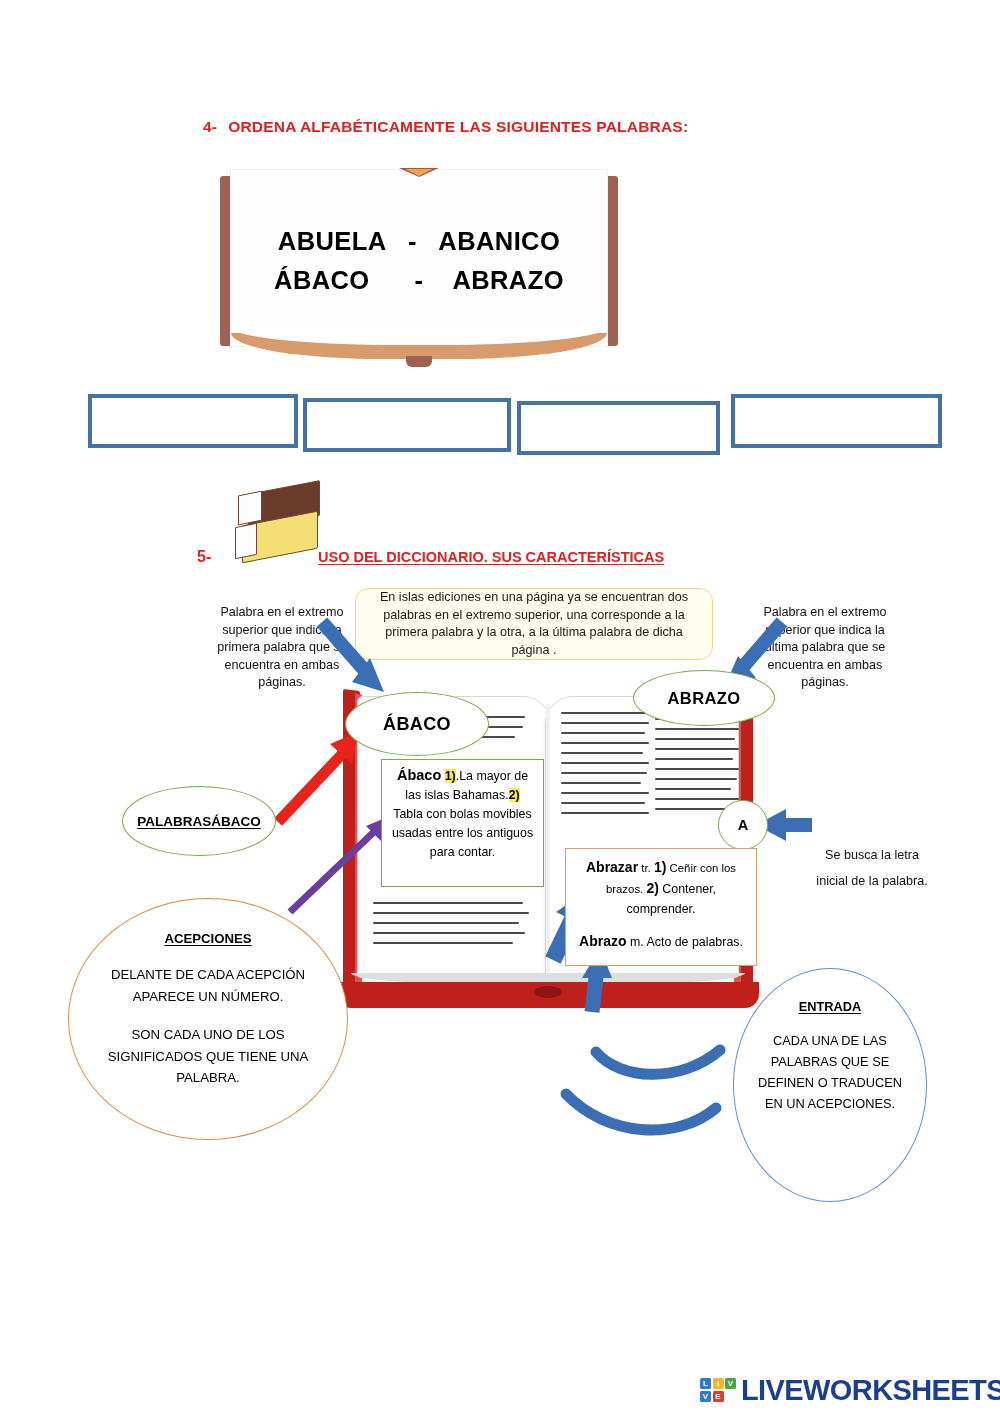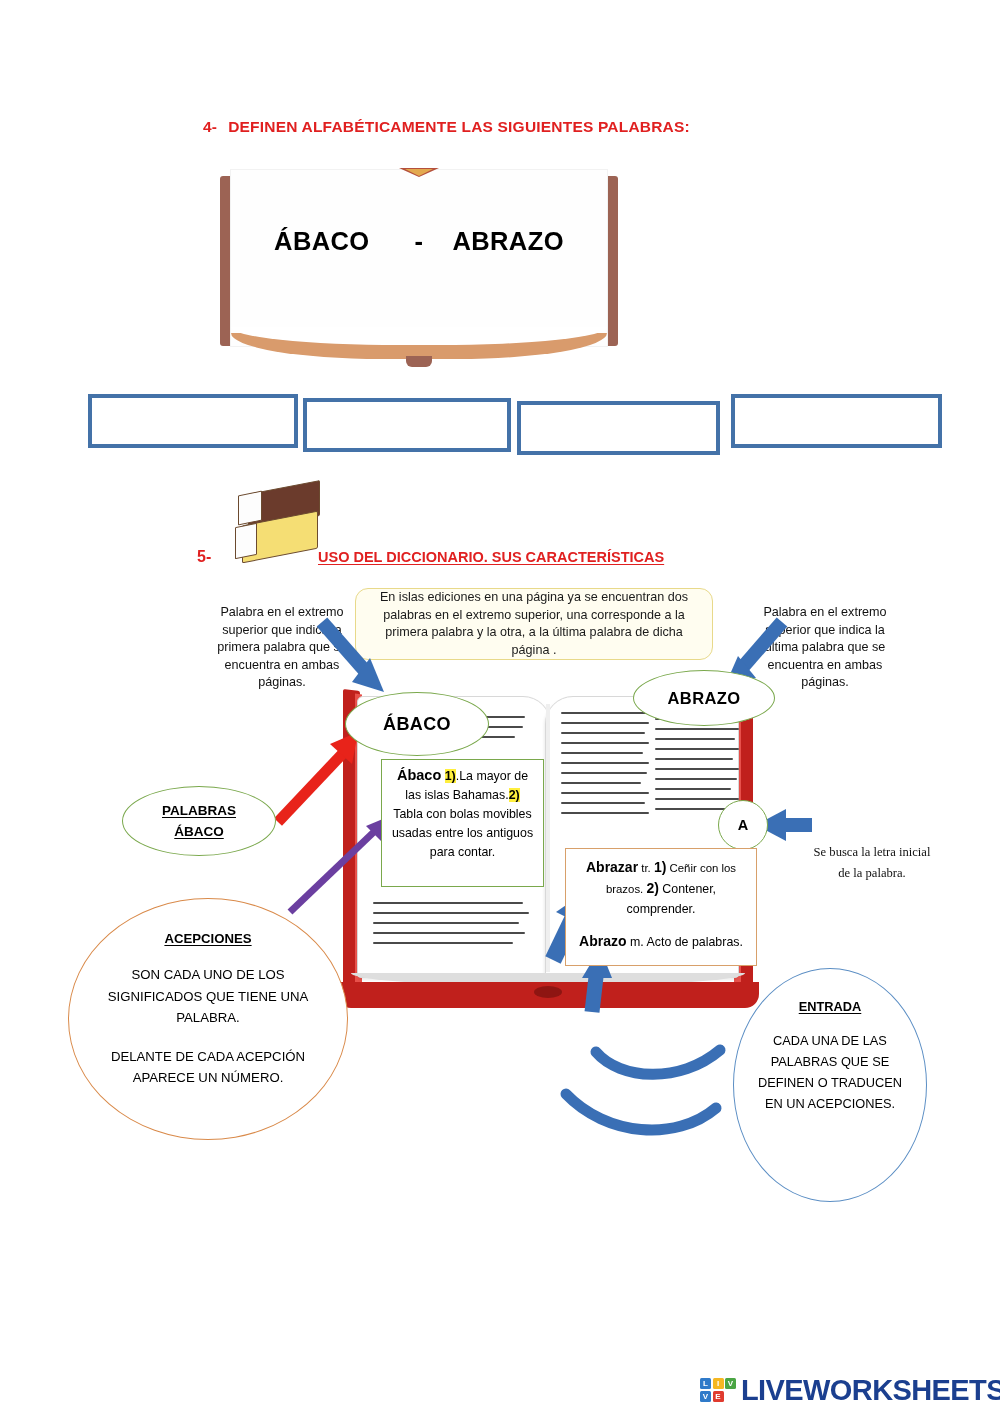--- a/index.html
+++ b/index.html
@@ -57,21 +57,21 @@
   
   #callout{left:355px;top:588px;width:358px;height:72px;background:#fffdf0;
       border:1.6px solid #e8d98a;border-radius:13px;box-sizing:border-box;
       display:flex;align-items:center;justify-content:center;}
   #callout p{margin:0;text-align:center;font-size:12.6px;line-height:17.5px;color:#1a1a1a;padding:0 10px;}
 
   
   .annot{text-align:center;font-size:12.6px;line-height:17.6px;color:#111;}
   #annot-left{left:212px;top:604px;width:140px;}
   #annot-right{left:759px;top:604px;width:132px;}
-  #annot-initial{left:812px;top:842px;width:120px;font-size:12.6px;line-height:21px;text-align:center;font-family:Liberation Serif, serif;}
+  #annot-initial{left:812px;top:842px;width:120px;font-size:12.6px;line-height:26px;text-align:center;}
 
   
   #dict{left:333px;top:690px;width:430px;height:320px;}
   #dict .covL,#dict .covR{position:absolute;top:0;width:17px;height:300px;background:#c0201c;}
   #dict .covL{left:10px;transform:skewY(7deg);border-radius:2px;}
   #dict .covR{right:10px;transform:skewY(-7deg);border-radius:2px;}
   #dict .covL2{position:absolute;left:22px;top:4px;width:7px;height:292px;background:#e8514b;transform:skewY(7deg);}
   #dict .covR2{position:absolute;right:22px;top:4px;width:7px;height:292px;background:#e8514b;transform:skewY(-7deg);}
   #dict .pgL,#dict .pgR{position:absolute;top:6px;width:192px;height:280px;background:#fff;
       border:1px solid #d8d8d8;}
@@ -89,21 +89,21 @@
 
   
   .ell{position:absolute;background:#fff;border:1.8px solid #7aa84c;border-radius:50%;
        display:flex;align-items:center;justify-content:center;text-align:center;}
   #ell-abaco{left:345px;top:692px;width:142px;height:62px;}
   #ell-abaco span{font-size:18px;font-weight:bold;letter-spacing:.4px;}
   #ell-abrazo{left:633px;top:670px;width:140px;height:54px;}
   #ell-abrazo span{font-size:16.5px;font-weight:bold;letter-spacing:.4px;}
   #ell-a{left:718px;top:800px;width:48px;height:48px;}
   #ell-a span{font-size:14.5px;font-weight:bold;}
-  #ell-guias{left:122px;top:786px;width:152px;height:68px;flex-direction:column;}
+  #ell-guias{left:122px;top:786px;width:152px;height:68px;flex-direction:row;}
   #ell-guias span{font-size:13.5px;font-weight:bold;text-decoration:underline;
       text-underline-offset:2px;line-height:21px;}
 
   
   #def-abaco{left:381px;top:759px;width:163px;height:128px;background:#fff;
       border:1.4px solid #7aa84c;box-sizing:border-box;padding:6px 8px;
       font-size:12.4px;line-height:19px;text-align:center;}
   #def-abaco .hl{background:#ffef3d;font-weight:bold;}
   #def-abaco b{font-size:14.5px;}
   #def-abrazo{left:565px;top:848px;width:192px;height:118px;background:#fff;
@@ -131,33 +131,34 @@
   #logo{left:700px;top:1373px;height:34px;display:flex;align-items:center;}
   #logo .tiles{display:grid;grid-template-columns:repeat(3,11px);grid-auto-rows:11px;gap:1.5px;margin-right:5px;}
   #logo .tile{display:flex;align-items:center;justify-content:center;
       font-size:8px;font-weight:bold;color:#fff;border-radius:1.5px;}
   #logo .word{font-size:29px;font-weight:bold;color:#1b3f8f;letter-spacing:-.6px;}
 </style>
 </head>
 <body>
 
 <div class="abs" id="sec4-heading">
-  <span class="num">4-</span><span>DEFINEN ALFABÉTICAMENTE LAS SIGUIENTES PALABRAS:</span>
+  <span class="num">4-</span><span>ORDENA ALFABÉTICAMENTE LAS SIGUIENTES PALABRAS:</span>
 </div>
 
 <div class="abs" id="book4">
   <div class="cover-l"></div>
   <div class="cover-r"></div>
   <div class="page"></div>
   <div class="topnotch"></div>
   <div class="topnotch2"></div>
   <div class="bottom"></div>
   <div class="bottom-in"></div>
   <div class="clasp"></div>
   <div class="words">
+    <div class="wline">ABUELA   -   ABANICO</div>
     <div class="wline">ÁBACO      -    ABRAZO</div>
   </div>
 </div>
 
 <div class="abs ansbox" id="ans0"></div>
 <div class="abs ansbox" id="ans1"></div>
 <div class="abs ansbox" id="ans2"></div>
 <div class="abs ansbox" id="ans3"></div>
 
 <div class="abs" id="books5">
@@ -297,22 +298,22 @@
   </div>
   <div style="height:12px;"></div>
   <div>
     <b>Abrazo</b><span> m. Acto de palabras.</span>
   </div>
 </div>
 
 <div class="abs" id="circ-acep">
   <div class="inner">
     <div class="ttl">ACEPCIONES</div>
+    <p>DELANTE DE CADA ACEPCIÓN APARECE UN NÚMERO.</p>
     <p>SON CADA UNO DE LOS SIGNIFICADOS QUE TIENE UNA PALABRA.</p>
-    <p>DELANTE DE CADA ACEPCIÓN APARECE UN NÚMERO.</p>
   </div>
 </div>
 
 <div class="abs" id="circ-entr">
   <div class="inner">
     <div class="ttl">ENTRADA</div>
     <p>CADA UNA DE LAS PALABRAS QUE SE DEFINEN O TRADUCEN EN UN ACEPCIONES.</p>
   </div>
 </div>
 

